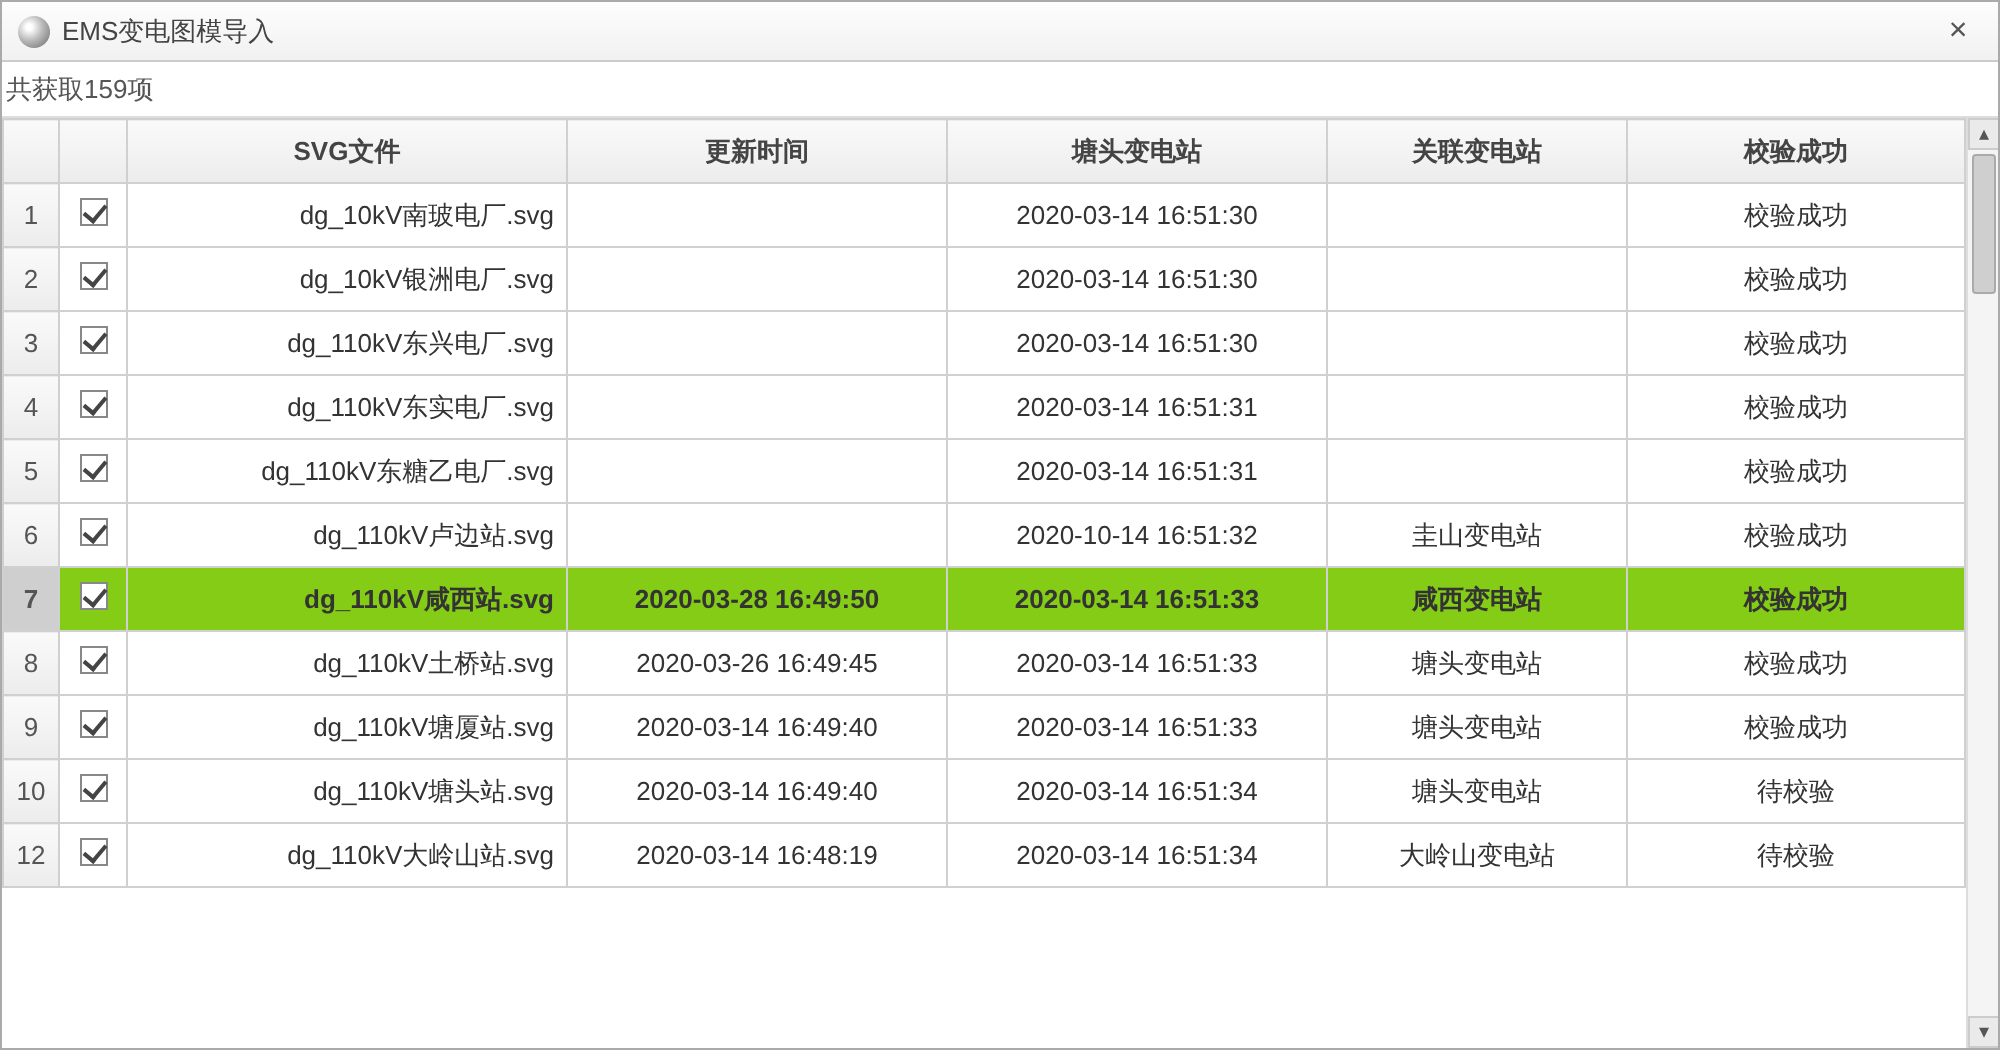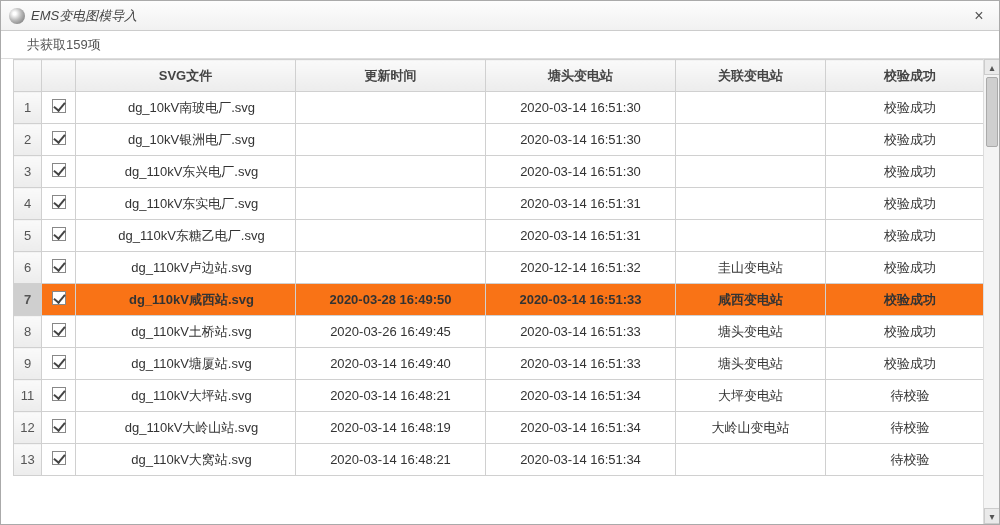--- a/index.html
+++ b/index.html
@@ -22,43 +22,42 @@
     background: linear-gradient(#fdfdfd, #f1f1f1);
     border-bottom: 1px solid #ccc;
   }
   .titlebar .app-icon {
     width: 16px; height: 16px;
     border-radius: 50%;
     background: radial-gradient(circle at 35% 35%, #fff 10%, #bbb 45%, #666 100%);
     margin-right: 6px;
     flex: 0 0 auto;
   }
-  .titlebar .title { flex: 1 1 auto; color: #444; font-style: italic; }
+  .titlebar .title { flex: 1 1 auto; color: #444; }
   .titlebar .close {
     width: 24px; text-align: center; color: #555; font-size: 16px;
     cursor: pointer;
   }
   .subbar {
     height: 28px;
-    padding: 0 26px;
+    padding: 0 2px;
     display: flex;
     align-items: center;
     color: #555;
     border-bottom: 1px solid #ddd;
   }
   .table-wrap {
     position: relative;
     height: calc(525px - 30px - 28px - 2px);
     overflow: hidden;
   }
   table {
     border-collapse: collapse;
     width: calc(100% - 16px);
     table-layout: fixed;
-    margin-left: 12px;
   }
   th, td {
     border: 1px solid #d0d0d0;
     padding: 0 6px;
     height: 32px;
     text-align: center;
     white-space: nowrap;
     overflow: hidden;
     text-overflow: ellipsis;
     background: #fff;
@@ -69,22 +68,22 @@
     color: #444;
   }
   col.rownum { width: 28px; }
   col.check  { width: 34px; }
   col.file   { width: 220px; }
   col.upd    { width: 190px; }
   col.mod    { width: 190px; }
   col.rel    { width: 150px; }
   col.res    { width: auto; }
   td.rownum { background: linear-gradient(#fafafa,#ececec); color:#555; }
-  td.file { text-align: center; padding-left: 18px; }
-  tr.selected td { background: #f97316; font-weight: bold; }
+  td.file { text-align: right; padding-left: 18px; }
+  tr.selected td { background: #84cc16; font-weight: bold; }
   tr.selected td.rownum { background: #cfcfcf; }
   .chk {
     display:inline-block; width:14px; height:14px;
     border:1px solid #888; background:#fff; position:relative;
   }
   .chk::after{
     content:""; position:absolute; left:3px; top:0px;
     width:5px; height:9px; border:solid #444;
     border-width:0 2px 2px 0; transform:rotate(40deg);
   }
@@ -183,21 +182,21 @@
           <td></td>
           <td>2020-03-14 16:51:31</td>
           <td></td>
           <td>校验成功</td>
         </tr>
         <tr>
           <td class="rownum">6</td>
           <td><span class="chk"></span></td>
           <td class="file">dg_110kV卢边站.svg</td>
           <td></td>
-          <td>2020-12-14 16:51:32</td>
+          <td>2020-10-14 16:51:32</td>
           <td>圭山变电站</td>
           <td>校验成功</td>
         </tr>
         <tr class="selected">
           <td class="rownum">7</td>
           <td><span class="chk"></span></td>
           <td class="file">dg_110kV咸西站.svg</td>
           <td>2020-03-28 16:49:50</td>
           <td>2020-03-14 16:51:33</td>
           <td>咸西变电站</td>
@@ -215,44 +214,35 @@
         <tr>
           <td class="rownum">9</td>
           <td><span class="chk"></span></td>
           <td class="file">dg_110kV塘厦站.svg</td>
           <td>2020-03-14 16:49:40</td>
           <td>2020-03-14 16:51:33</td>
           <td>塘头变电站</td>
           <td>校验成功</td>
         </tr>
         <tr>
-          <td class="rownum">11</td>
-          <td><span class="chk"></span></td>
-          <td class="file">dg_110kV大坪站.svg</td>
-          <td>2020-03-14 16:48:21</td>
+          <td class="rownum">10</td>
+          <td><span class="chk"></span></td>
+          <td class="file">dg_110kV塘头站.svg</td>
+          <td>2020-03-14 16:49:40</td>
           <td>2020-03-14 16:51:34</td>
-          <td>大坪变电站</td>
+          <td>塘头变电站</td>
           <td>待校验</td>
         </tr>
         <tr>
           <td class="rownum">12</td>
           <td><span class="chk"></span></td>
           <td class="file">dg_110kV大岭山站.svg</td>
           <td>2020-03-14 16:48:19</td>
           <td>2020-03-14 16:51:34</td>
           <td>大岭山变电站</td>
-          <td>待校验</td>
-        </tr>
-        <tr>
-          <td class="rownum">13</td>
-          <td><span class="chk"></span></td>
-          <td class="file">dg_110kV大窝站.svg</td>
-          <td>2020-03-14 16:48:21</td>
-          <td>2020-03-14 16:51:34</td>
-          <td></td>
           <td>待校验</td>
         </tr>
       </tbody>
   </table>
 
   <div class="vscroll">
     <div class="up">▴</div>
     <div class="thumb"></div>
     <div class="down">▾</div>
   </div>

